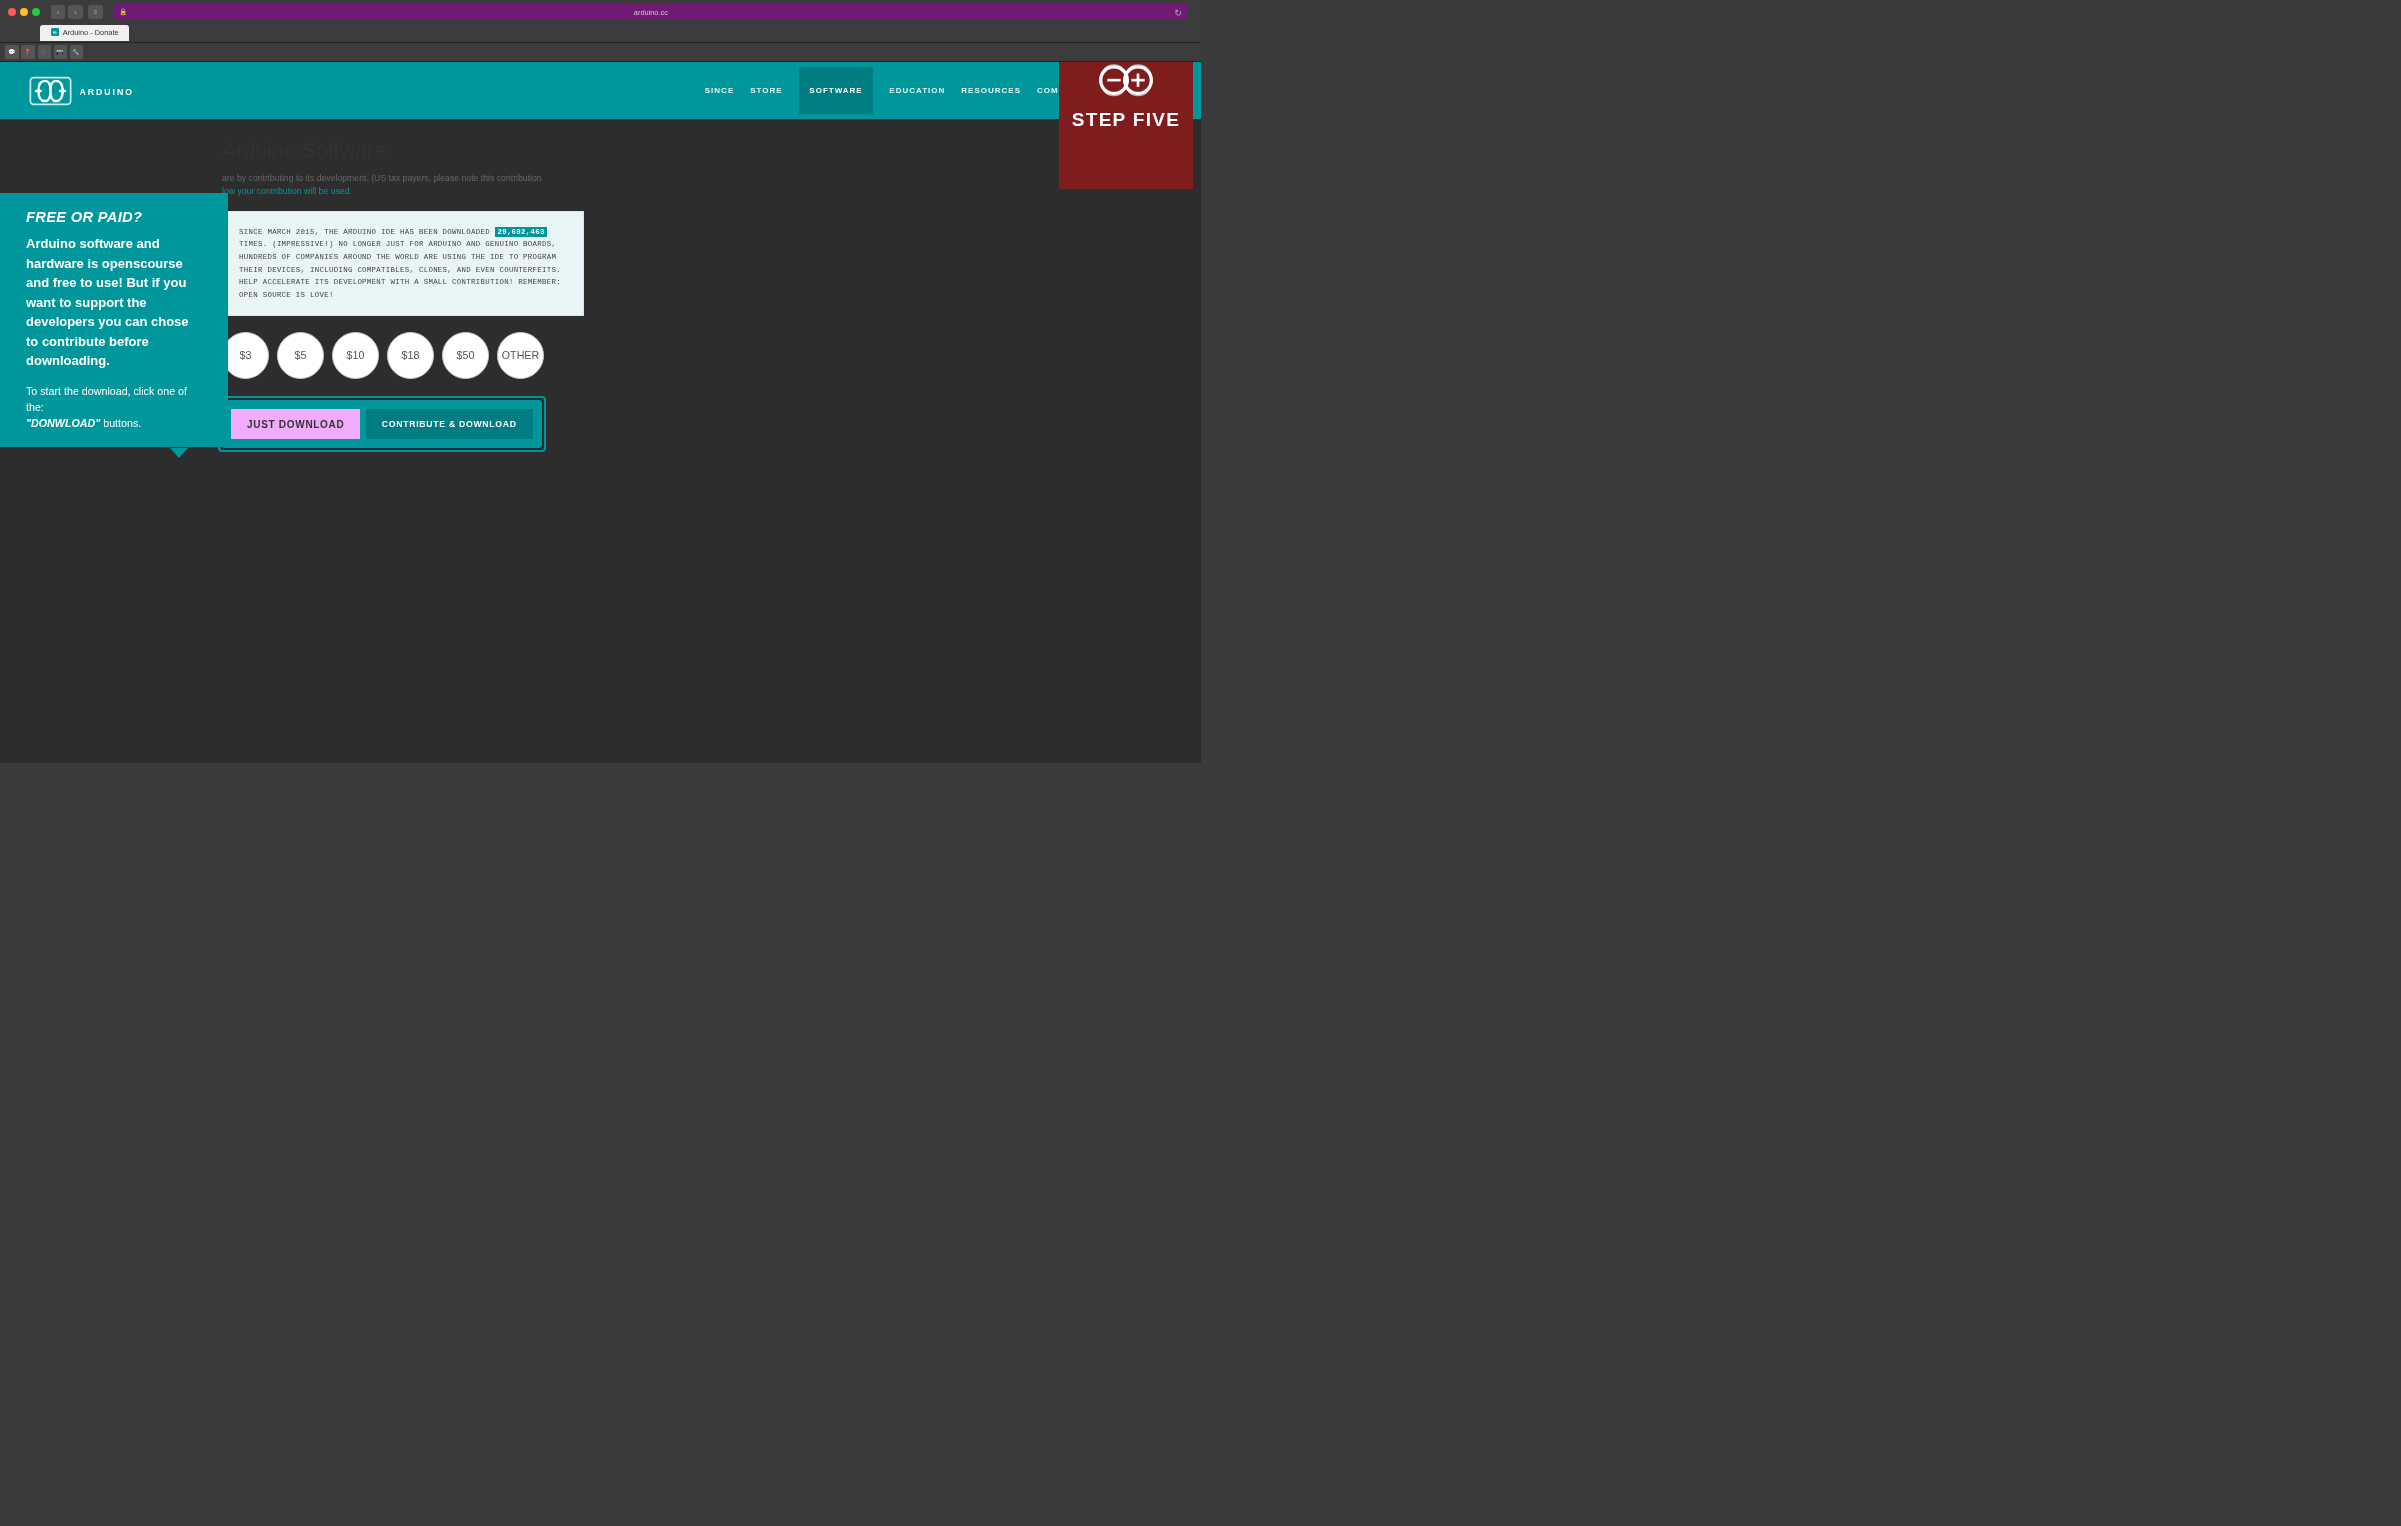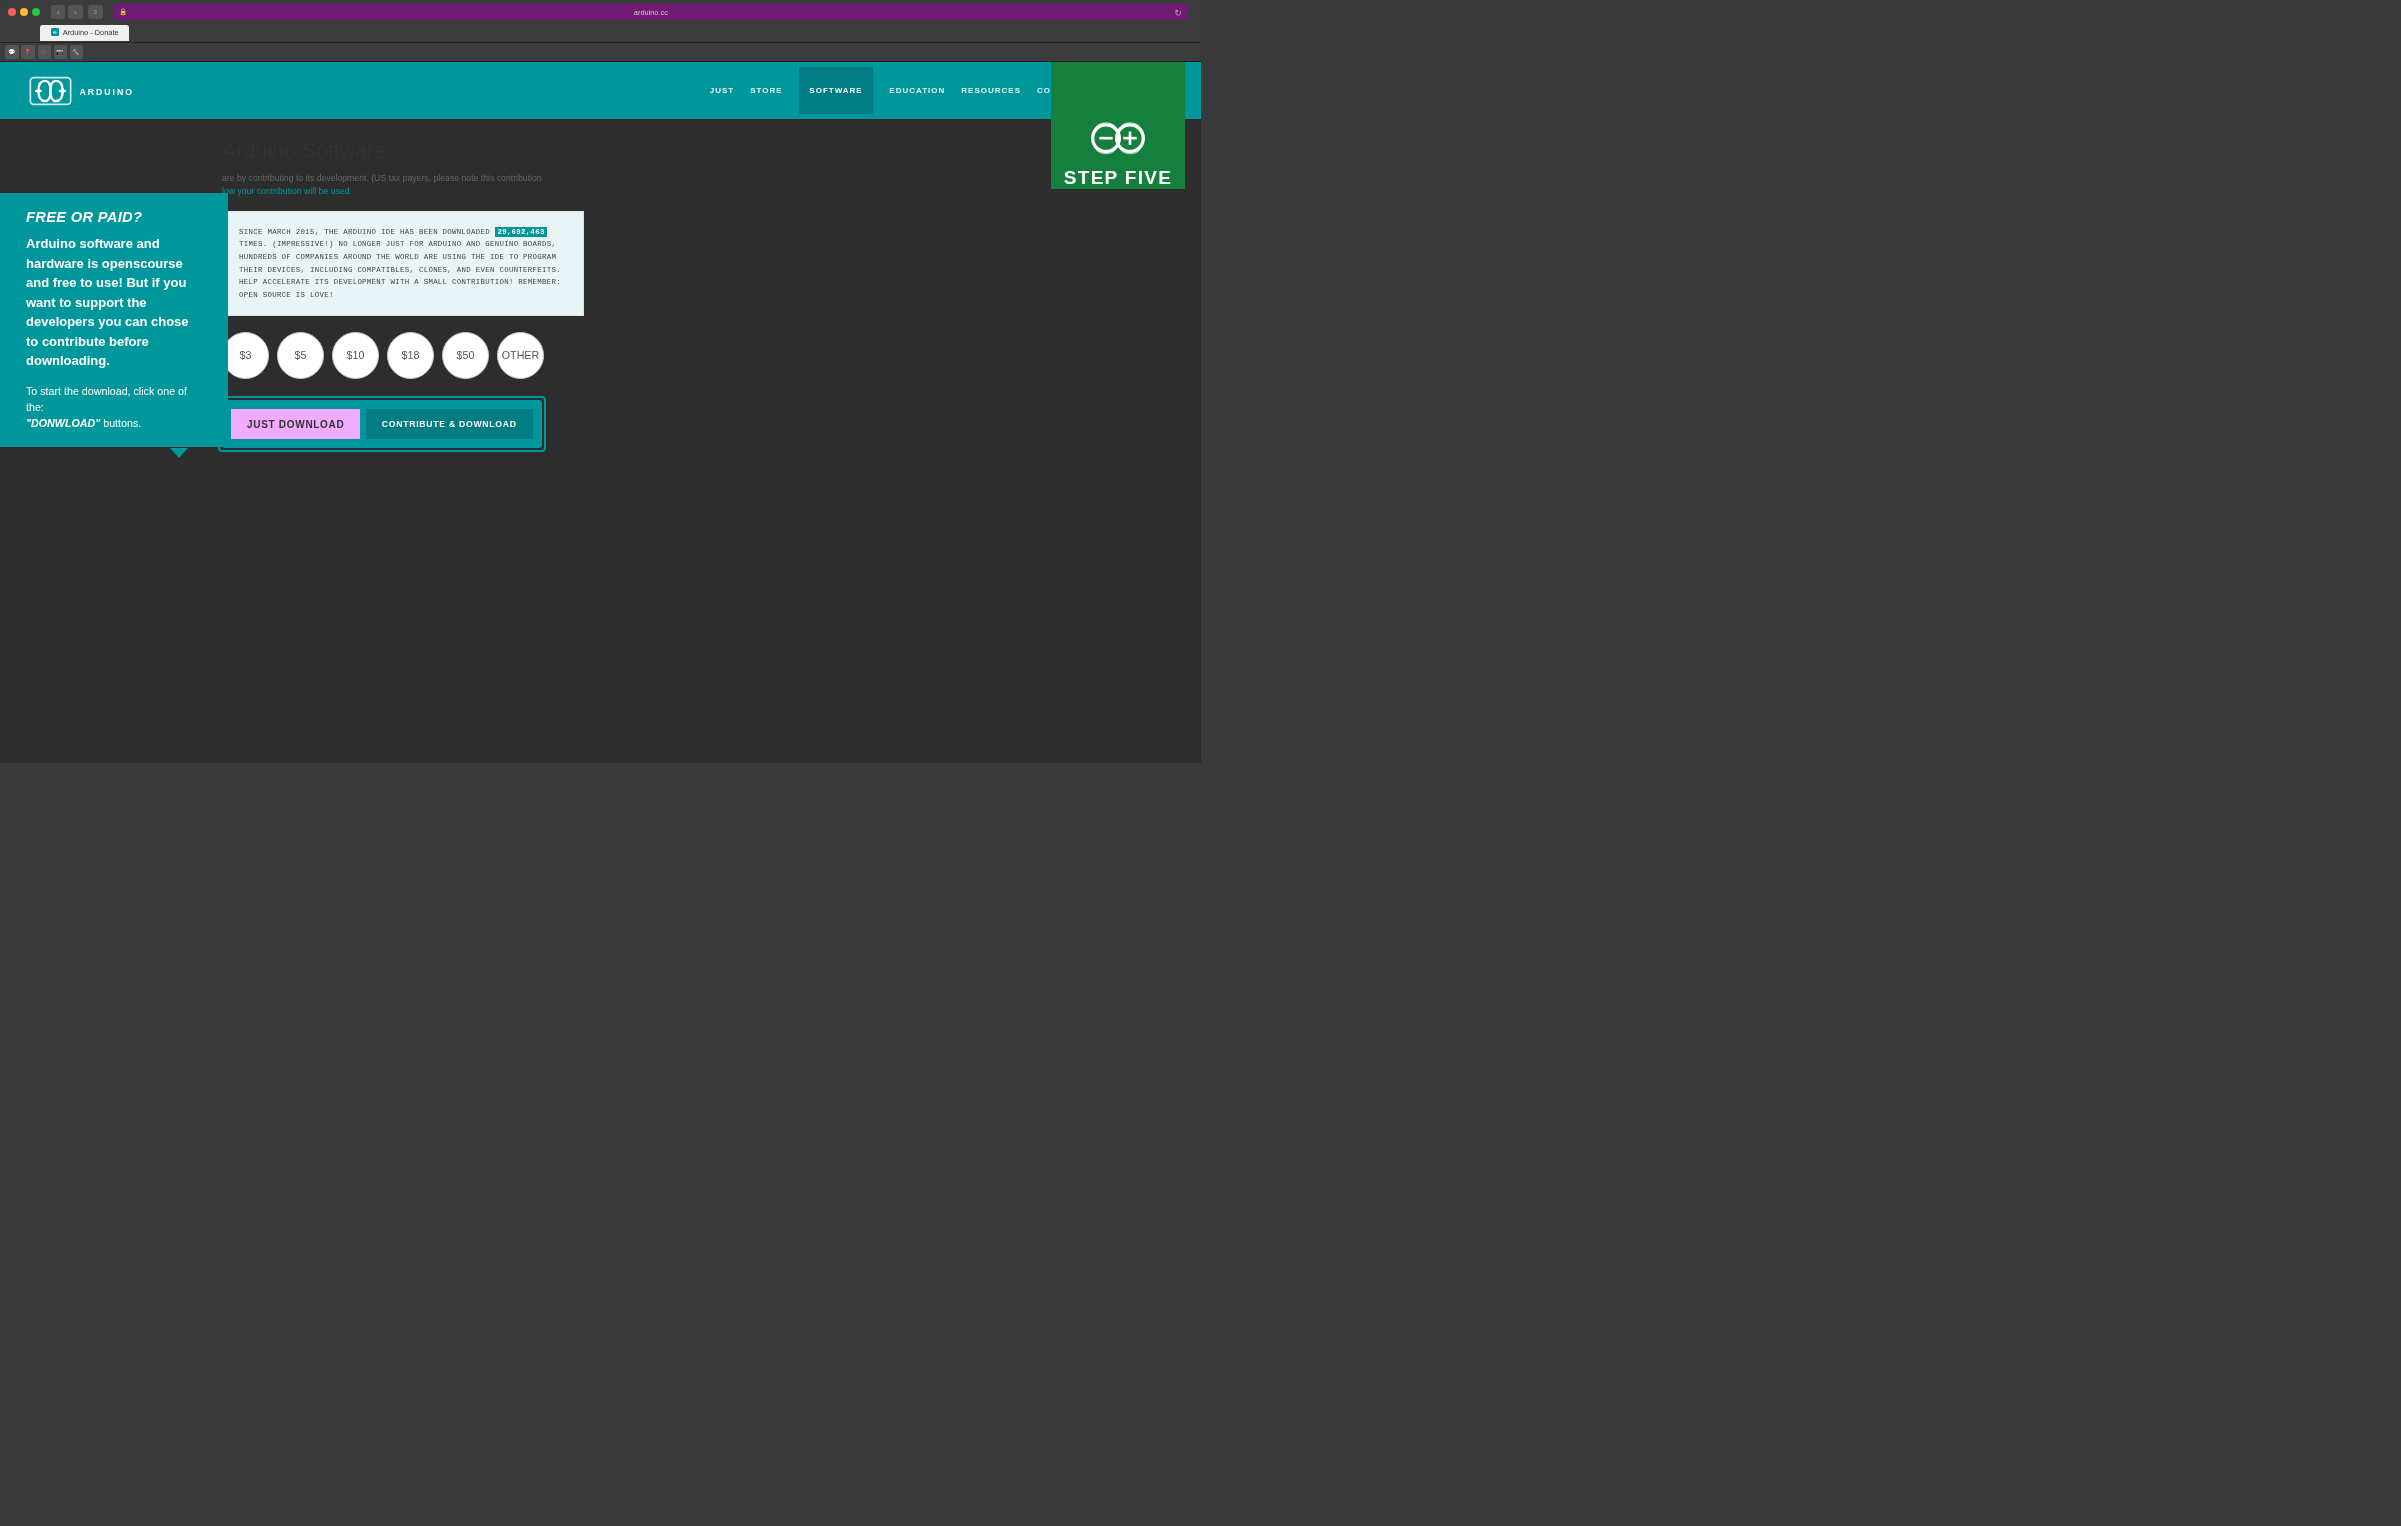--- a/index.html
+++ b/index.html
@@ -367,28 +367,28 @@
 
     .annotation-body2 strong {
       font-weight: 900;
       font-style: italic;
     }
 
     
     .step-five-overlay {
       position: absolute;
       top: 0;
-      right: 16px;
+      right: 8px;
       width: 134px;
       height: 127px;
-      background: #15803d;
+      background: #7f1d1d;
       display: flex;
       flex-direction: column;
       align-items: center;
-      justify-content: flex-end;
+      justify-content: flex-start;
       z-index: 200;
     }
 
     .step-five-logo {
       margin-bottom: 8px;
     }
 
     .step-five-text {
       color: white;
       font-size: 19px;
@@ -487,21 +487,21 @@
           <line x1="53" y1="20" x2="53" y2="30" stroke="white" stroke-width="3.5"></line>
 
           <rect x="5" y="5" width="60" height="40" rx="5" fill="none" stroke="white" stroke-width="2.5" opacity="0.8"></rect>
         </svg>
         <div>
           <div class="arduino-logo-text">ARDUINO</div>
         </div>
       </div>
 
       <nav class="site-nav">
-        <a class="nav-link">JUST</a>
+        <a class="nav-link">SINCE</a>
         <a class="nav-link">STORE</a>
         <a class="nav-link active">SOFTWARE</a>
         <a class="nav-link">EDUCATION</a>
         <a class="nav-link">RESOURCES</a>
         <a class="nav-link">COMMUNITY</a>
         <a class="nav-link">HELP</a>
         <span class="search-icon-header">🔍</span>
       </nav>
     </div>
 

